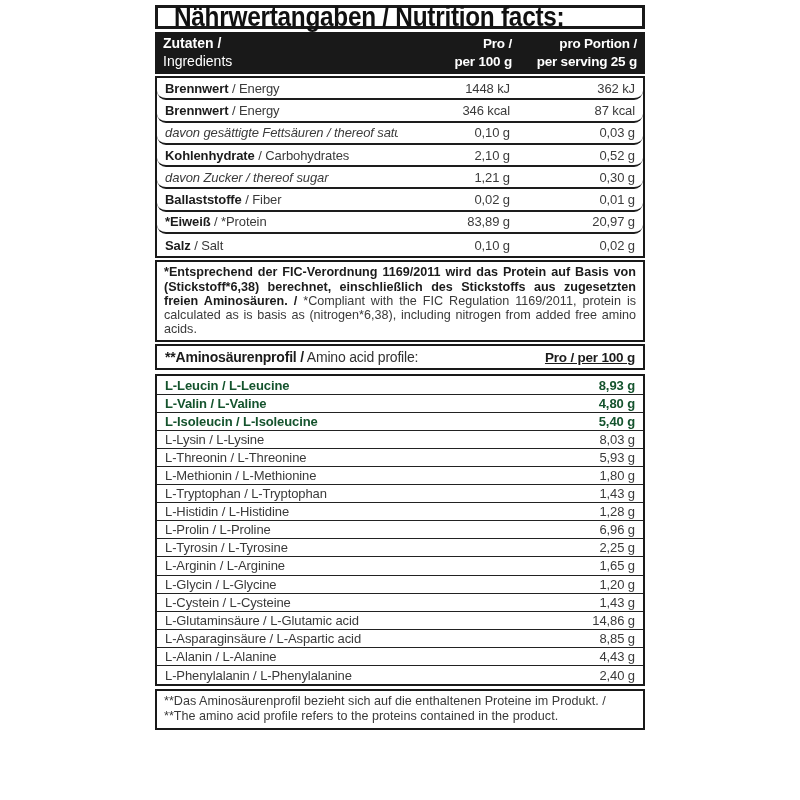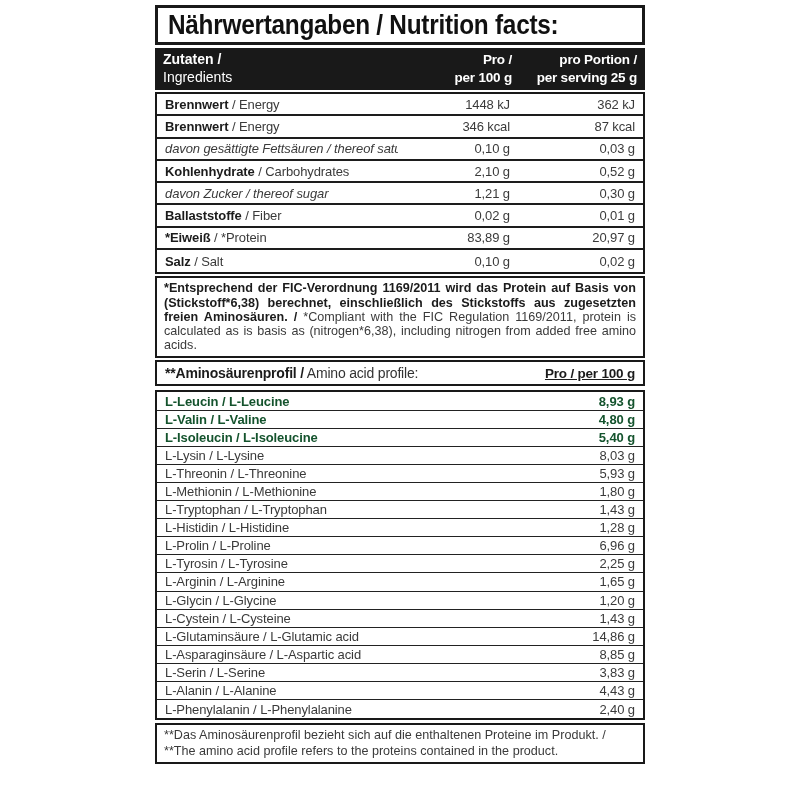--- a/index.html
+++ b/index.html
@@ -11,24 +11,24 @@
   }
   .wrap {
     position: absolute;
     left: 155px;
     top: 5px;
     width: 490px;
   }
   
   .title-block {
     border: 3px solid #191919;
-    height: 40px;
-    display: flex;
-    align-items: center;
-    padding: 0 10px;
+    height: 24px;
+    display: flex;
+    align-items: center;
+    padding: 0 16px;
     margin-bottom: 3px;
     background: #fff;
   }
   .title-text {
     font-size: 28px;
     font-weight: bold;
     color: #111;
     white-space: nowrap;
     letter-spacing: -0.3px;
     transform: scaleX(0.87);
@@ -60,20 +60,21 @@
   .main-block { border: 2px solid #191919; margin-bottom: 2px; background: #fff; }
   .mrow {
     display: flex;
     align-items: center;
     height: 22.3px;
     border-bottom: 2px solid #1d1d1d;
     padding: 0 8px;
     font-size: 13px;
     color: #3a3a3a;
     letter-spacing: -0.1px;
+    border-radius: 9px;
   }
   .mrow:last-child { border-bottom: none; }
   .mrow .lbl { flex: 1; white-space: nowrap; overflow: hidden; }
   .mrow .lbl .b { font-weight: bold; color: #1b1b1b; }
   .mrow.italic .lbl { font-style: italic; }
   .v1 { width: 112px; text-align: right; white-space: nowrap; }
   .v2 { width: 125px; text-align: right; white-space: nowrap; }
   
   .note-block {
     border: 2px solid #191919;
@@ -259,24 +260,20 @@
       </div>
     <div class="arow">
         <span>L-Glutaminsäure / L-Glutamic acid</span>
         <span>14,86 g</span>
       </div>
     <div class="arow">
         <span>L-Asparaginsäure / L-Aspartic acid</span>
         <span>8,85 g</span>
       </div>
     <div class="arow">
-        <span>L-Serin / L-Serine</span>
-        <span>3,83 g</span>
-      </div>
-    <div class="arow">
         <span>L-Alanin / L-Alanine</span>
         <span>4,43 g</span>
       </div>
     <div class="arow">
         <span>L-Phenylalanin / L-Phenylalanine</span>
         <span>2,40 g</span>
       </div>
   </div>
 
   <div class="foot-block">

